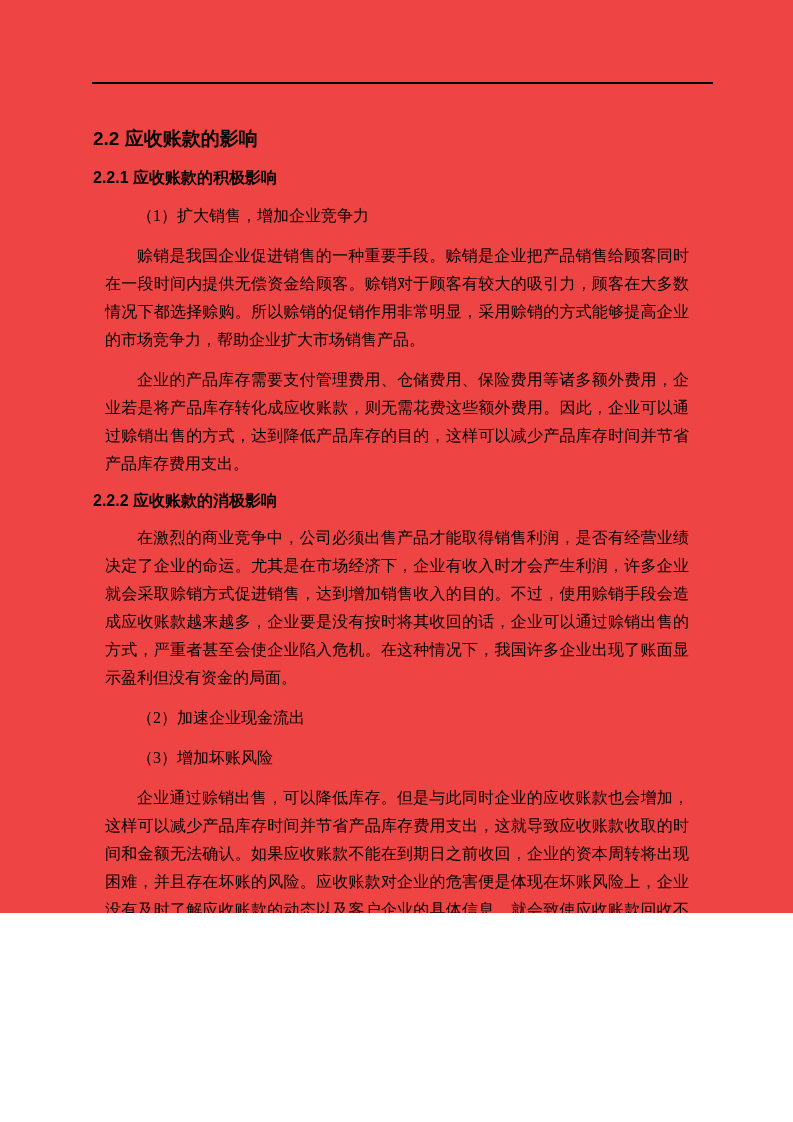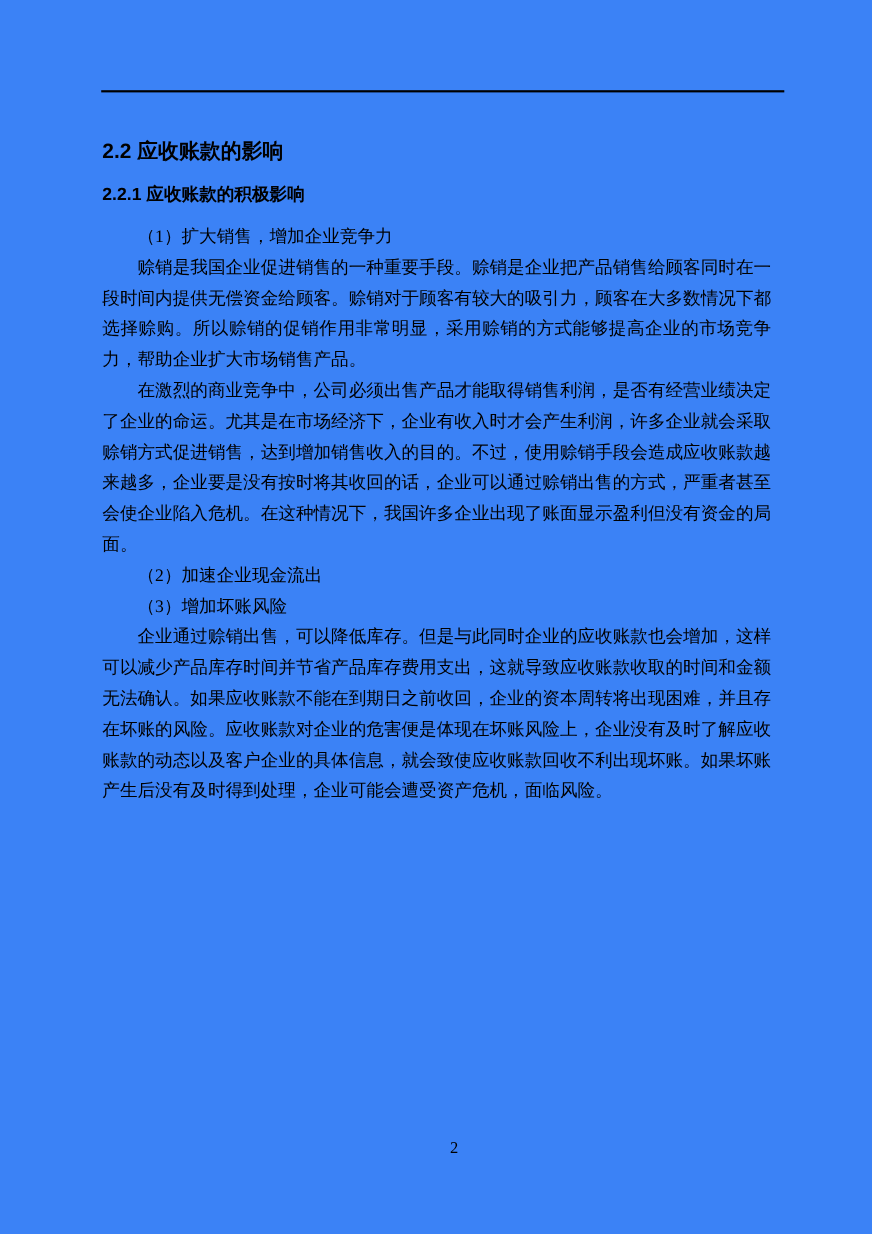--- a/index.html
+++ b/index.html
@@ -3,22 +3,22 @@
 <meta charset="utf-8">
 <style>
   html, body {
     margin: 0;
     padding: 0;
     background: #ffffff;
   }
   .page {
     position: relative;
     width: 793px;
-    height: 1122px;
-    background: #3b82f6;
+    height: 913px;
+    background: #ef4444;
     color: #000000;
     font-family: "Liberation Serif", "DejaVu Serif", serif;
     overflow: hidden;
   }
   .header-rule {
     position: absolute;
     left: 92px;
     top: 82px;
     width: 621px;
     height: 0;
@@ -43,21 +43,21 @@
     font-size: 16px;
     line-height: 22px;
     margin: 16px 0 13px 0;
   }
   .h-sub.second {
     margin: 12px 0 12px 0;
   }
   p.body {
     font-size: 16px;
     line-height: 28px;
-    margin: 0;
+    margin: 12px;
     text-align: justify;
     text-indent: 2em;
   }
   .page-number {
     position: absolute;
     top: 1035px;
     left: 409px;
     font-size: 15px;
     line-height: 18px;
   }
@@ -71,21 +71,23 @@
 
   <div class="content">
 
     <h1 class="h-section">2.2 应收账款的影响</h1>
 
     <h2 class="h-sub">2.2.1 应收账款的积极影响</h2>
 
     <p class="body">（1）扩大销售，增加企业竞争力</p>
     <p class="body">赊销是我国企业促进销售的一种重要手段。赊销是企业把产品销售给顾客同时在一段时间内提供无偿资金给顾客。赊销对于顾客有较大的吸引力，顾客在大多数情况下都选择赊购。所以赊销的促销作用非常明显，采用赊销的方式能够提高企业的市场竞争力，帮助企业扩大市场销售产品。</p>
 
+    <p class="body">企业的产品库存需要支付管理费用、仓储费用、保险费用等诸多额外费用，企业若是将产品库存转化成应收账款，则无需花费这些额外费用。因此，企业可以通过赊销出售的方式，达到降低产品库存的目的，这样可以减少产品库存时间并节省产品库存费用支出。</p>
 
+    <h2 class="h-sub second">2.2.2 应收账款的消极影响</h2>
 
     <p class="body">在激烈的商业竞争中，公司必须出售产品才能取得销售利润，是否有经营业绩决定了企业的命运。尤其是在市场经济下，企业有收入时才会产生利润，许多企业就会采取赊销方式促进销售，达到增加销售收入的目的。不过，使用赊销手段会造成应收账款越来越多，企业要是没有按时将其收回的话，企业可以通过赊销出售的方式，严重者甚至会使企业陷入危机。在这种情况下，我国许多企业出现了账面显示盈利但没有资金的局面。</p>
 
     <p class="body">（2）加速企业现金流出</p>
 
     <p class="body">（3）增加坏账风险</p>
     <p class="body">企业通过赊销出售，可以降低库存。但是与此同时企业的应收账款也会增加，这样可以减少产品库存时间并节省产品库存费用支出，这就导致应收账款收取的时间和金额无法确认。如果应收账款不能在到期日之前收回，企业的资本周转将出现困难，并且存在坏账的风险。应收账款对企业的危害便是体现在坏账风险上，企业没有及时了解应收账款的动态以及客户企业的具体信息，就会致使应收账款回收不利出现坏账。如果坏账产生后没有及时得到处理，企业可能会遭受资产危机，面临风险。</p>
 
   </div>
 

